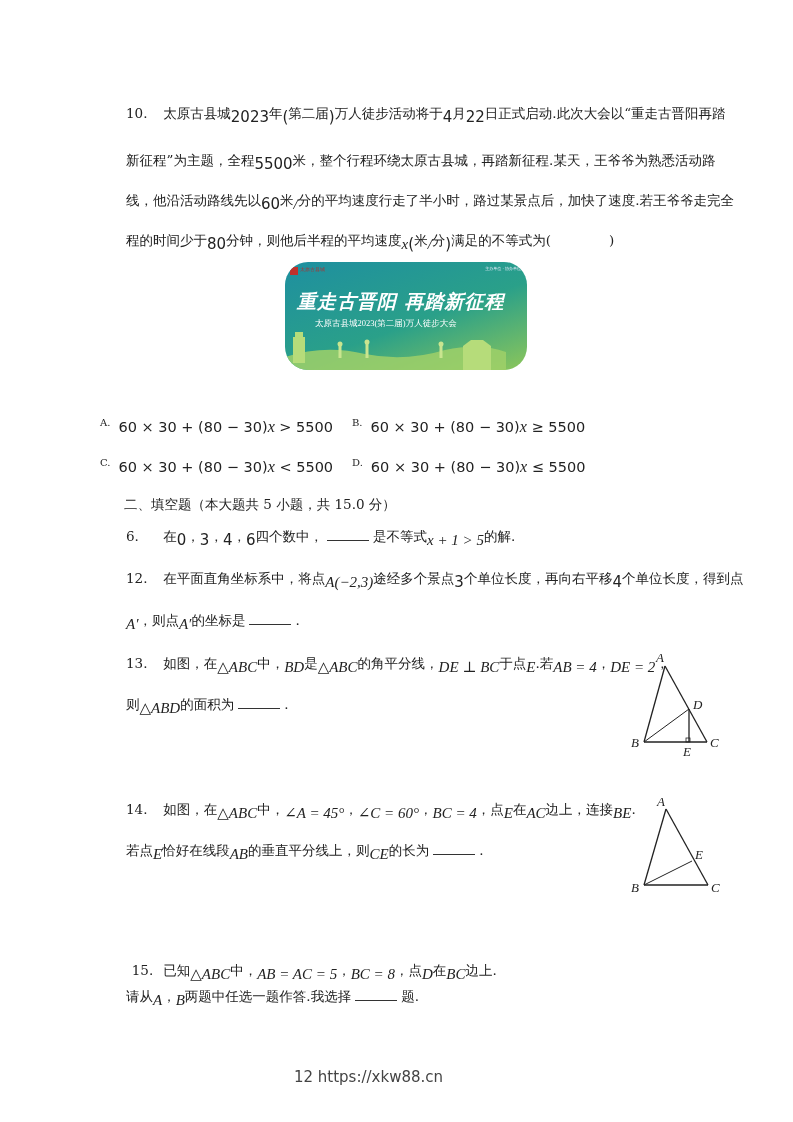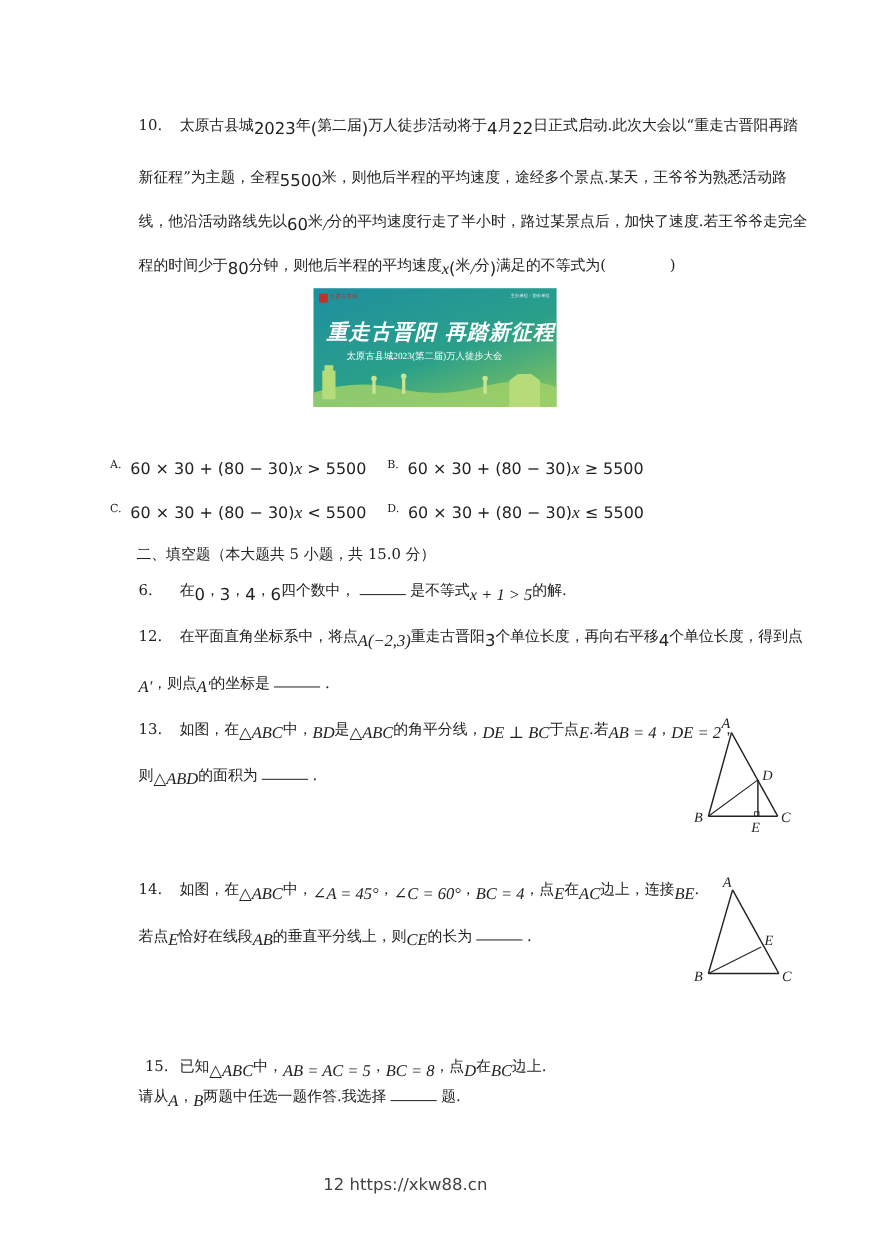--- a/index.html
+++ b/index.html
@@ -4,22 +4,22 @@
 <style>
   html, body { margin:0; padding:0; background:#ffffff; }
   body { width:793px; height:1122px; position:relative; overflow:hidden;
          font-family:"DejaVu Serif", "Liberation Serif", serif; color:#222; }
   .line { position:absolute; left:102px; font-size:13.5px; white-space:nowrap; line-height:20px;margin-left:24px; }
   .m { font-family:"Liberation Serif","DejaVu Serif",serif; font-style:italic; font-size:15px; position:relative; top:4px; }
   .n { font-family:"DejaVu Sans","Liberation Sans",sans-serif; font-size:15px; position:relative; top:4px; }
   .qn { display:inline-block; width:33px; }
   .blank { display:inline-block; border-bottom:1px solid #333; width:42px; height:14px; margin:0 4px; }
   .paren-blank { display:inline-block; width:58px; }
-  .banner { position:absolute; left:285px; top:262px; width:221px; height:108px;
-            background:linear-gradient(160deg,#1e8fa0 0%,#2aa089 55%,#8cc65a 100%); overflow:hidden; }
+  .banner { position:absolute; left:285px; top:262px; width:242px; height:108px;
+            background:linear-gradient(160deg,#1e8fa0 0%,#2aa089 55%,#8cc65a 100%); overflow:hidden;border-radius:23px; }
   .banner-title { position:absolute; left:12px; top:27px; font-size:19px; font-weight:bold; color:#fff;
             font-family:"DejaVu Serif",serif; font-style:italic; letter-spacing:1px; white-space:nowrap; }
   .banner-sub { position:absolute; left:30px; top:56px; font-size:8.5px; color:#fff;
             font-family:Liberation Serif, serif; white-space:nowrap; }
   .banner-logo { position:absolute; left:5px; top:5px; width:8px; height:8px; background:#c0312b; }
   .banner-logo-text { position:absolute; left:15px; top:4px; font-size:5px; color:#a33; font-family:"DejaVu Sans",sans-serif; }
   .banner-small { position:absolute; right:6px; top:4px; font-size:4px; color:#eef; font-family:"DejaVu Sans",sans-serif; }
   .opt { position:absolute; font-size:14.5px; white-space:nowrap; }
   .opt .lab { font-size:10px; position:relative; top:-6px; margin-right:8px; font-family:"DejaVu Serif",serif; }
   .opt .expr { font-family:"DejaVu Sans","Liberation Sans",sans-serif; }
@@ -29,21 +29,21 @@
   svg text { font-family:"Liberation Serif","DejaVu Serif",serif; font-style:italic; font-size:13px; fill:#222; }
 </style>
 </head>
 <body>
 
 <div class="line" style="top:103px;">
   <span class="qn">10.</span>
   <span>太原古县城</span><span class="n">2023</span><span>年</span><span class="n">(</span><span>第二届</span><span class="n">)</span><span>万人徒步活动将于</span><span class="n">4</span><span>月</span><span class="n">22</span><span>日正式启动.此次大会以“重走古晋阳再踏</span>
 </div>
 <div class="line" style="top:150px;">
-  <span>新征程”为主题，全程</span><span class="n">5500</span><span>米，则他后半程的平均速度，途经多个景点.某天，王爷爷为熟悉活动路</span>
+  <span>新征程”为主题，全程</span><span class="n">5500</span><span>米，整个行程环绕太原古县城，再踏新征程.某天，王爷爷为熟悉活动路</span>
 </div>
 <div class="line" style="top:190px;">
   <span>线，他沿活动路线先以</span><span class="n">60</span><span>米</span><span class="m">/</span><span>分的平均速度行走了半小时，路过某景点后，加快了速度.若王爷爷走完全</span>
 </div>
 <div class="line" style="top:230px;">
   <span>程的时间少于</span><span class="n">80</span><span>分钟，则他后半程的平均速度</span><span class="m">x</span><span class="n">(</span><span>米</span><span class="m">/</span><span>分</span><span class="n">)</span><span>满足的不等式为(</span><span class="paren-blank"></span><span>)</span>
 </div>
 
 <div class="banner">
   <div class="banner-logo"></div>
@@ -80,21 +80,21 @@
 
 <div class="line" style="top:494px; left:100px;">二、填空题（本大题共 5 小题，共 15.0 分）</div>
 
 <div class="line" style="top:526px;">
   <span class="qn">6.</span>
   <span>在</span><span class="n">0</span><span>，</span><span class="n">3</span><span>，</span><span class="n">4</span><span>，</span><span class="n">6</span><span>四个数中，</span><span class="blank"></span><span>是不等式</span><span class="m">x + 1 &gt; 5</span><span>的解.</span>
 </div>
 
 <div class="line" style="top:568px;">
   <span class="qn">12.</span>
-  <span>在平面直角坐标系中，将点</span><span class="m">A(−2,3)</span><span>重走古晋阳</span><span class="n">3</span><span>个单位长度，再向右平移</span><span class="n">4</span><span>个单位长度，得到点</span>
+  <span>在平面直角坐标系中，将点</span><span class="m">A(−2,3)</span><span>途经多个景点</span><span class="n">3</span><span>个单位长度，再向右平移</span><span class="n">4</span><span>个单位长度，得到点</span>
 </div>
 <div class="line" style="top:610px;">
   <span class="m">A′</span><span>，则点</span><span class="m">A′</span><span>的坐标是</span><span class="blank"></span><span>.</span>
 </div>
 
 <div class="line" style="top:653px;">
   <span class="qn">13.</span>
   <span>如图，在</span><span class="m">△ABC</span><span>中，</span><span class="m">BD</span><span>是</span><span class="m">△ABC</span><span>的角平分线，</span><span class="m">DE ⊥ BC</span><span>于点</span><span class="m">E</span><span>.若</span><span class="m">AB = 4</span><span>，</span><span class="m">DE = 2</span><span>，</span>
 </div>
 <div class="line" style="top:694px;">

